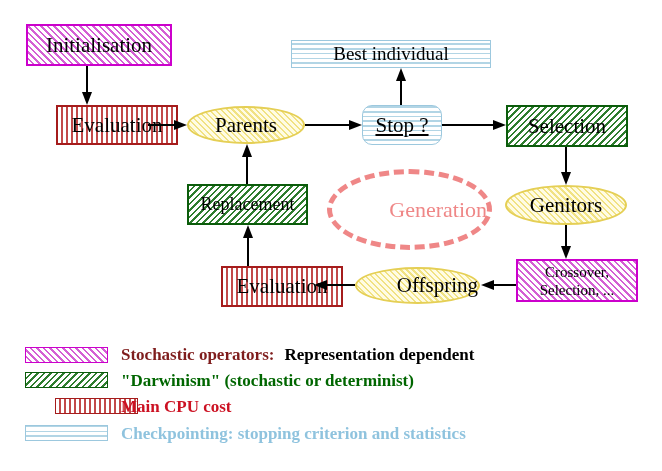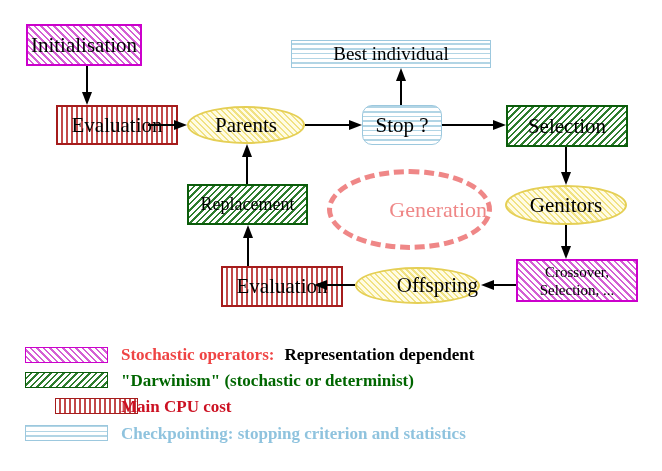--- a/index.html
+++ b/index.html
@@ -13,48 +13,48 @@
   .hatch-magenta{background:repeating-linear-gradient(45deg,#ffffff 0 3px,#d45fd4 3px 4.6px);
                  border:2px solid #cc00cc;}
   .hatch-green{background:repeating-linear-gradient(135deg,#ffffff 0 3px,#2e7d2e 3px 4.6px);
                border:2px solid #0b5c0b;}
   .stripe-red{background:repeating-linear-gradient(90deg,#ffffff 0 3.4px,#c24949 3.4px 5px);
               border:2px solid #a51c1c;margin-left:30px;}
   .stripe-cyan{background:repeating-linear-gradient(0deg,#ffffff 0 3.2px,#b2d5e5 3.2px 4.7px);
                border:1.5px solid #9cc8de;}
   .ellipse-yellow{background:repeating-linear-gradient(45deg,#fffce4 0 2.6px,#f1e283 2.6px 4.2px);
                   border:2px solid #e5cf55;border-radius:50%;}
-  .rounded{border-radius:10px;}
+  .rounded{border-radius:10px;text-decoration:underline;}
   
   .gen-ellipse{position:absolute;border:5px dashed #ef8787;border-radius:50%;
                display:flex;align-items:center;justify-content:flex-end;
                color:#ef8787;font-size:22px;}
   
   .aline{position:absolute;background:#000;}
   .ahead{position:absolute;width:0;height:0;}
   .ahead.down{border-left:5px solid transparent;border-right:5px solid transparent;border-top:13px solid #000;}
   .ahead.up{border-left:5px solid transparent;border-right:5px solid transparent;border-bottom:13px solid #000;}
   .ahead.right{border-top:5px solid transparent;border-bottom:5px solid transparent;border-left:13px solid #000;}
   .ahead.left{border-top:5px solid transparent;border-bottom:5px solid transparent;border-right:13px solid #000;}
   
   .lg-swatch{position:absolute;left:25px;width:83px;height:16px;box-sizing:border-box;}
   .lg-text{position:absolute;left:121px;font-size:17px;font-weight:bold;white-space:nowrap;}
-  .lg-magenta{color:#ef4444;}
+  .lg-magenta{color:#7f1d1d;}
   .lg-gold{color:#000000;margin-left:10px;}
   .lg-green{color:#006600;}
   .lg-red{color:#cc1122;}
   .lg-blue{color:#8fc3de;}
   .two-line{font-size:15px;line-height:18px;}
 </style>
 </head>
 <body>
 
 <div id="canvas">
 
-  <div class="node hatch-magenta" style="left:26px;top:24px;width:116px;height:42px;">
+  <div class="node hatch-magenta" style="left:26px;top:24px;width:146px;height:42px;">
     <span>Initialisation</span>
   </div>
 
   <div class="node stripe-red" style="left:26px;top:105px;width:122px;height:40px;">
     <span>Evaluation</span>
   </div>
 
   <div class="node ellipse-yellow" style="left:187px;top:106px;width:118px;height:38px;">
     <span>Parents</span>
   </div>

